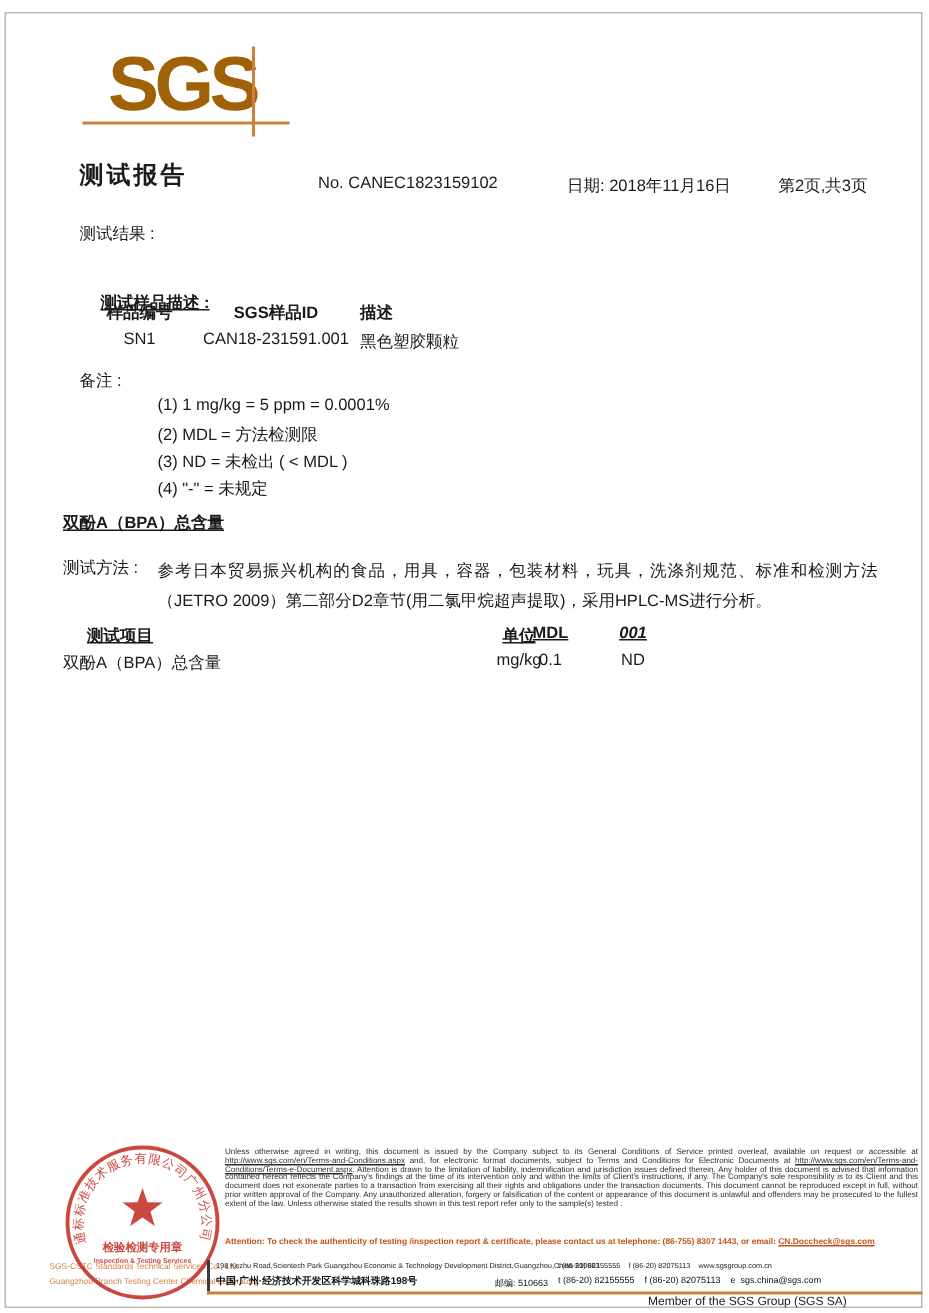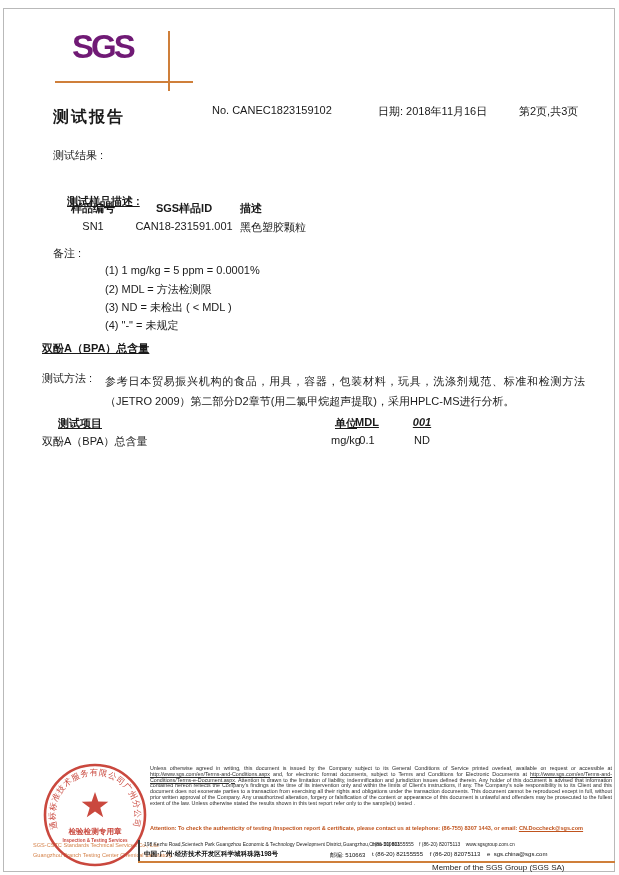--- a/index.html
+++ b/index.html
@@ -1,26 +1,26 @@
 <!DOCTYPE html>
 <html><head>
 <meta charset="utf-8">
 <style>
   html,body{margin:0;padding:0;background:#ffffff;}
   body{width:619px;height:875px;position:relative;overflow:hidden;
        font-family:"Liberation Sans", sans-serif;color:#1a1a1a;}
   .abs{position:absolute;}
   .page-border{top:8px;left:3px;width:612px;height:864px;border:1px solid #b9b9b9;box-sizing:border-box;}
   
-  .sgs-logo{left:72px;top:30px;font-size:33px;font-weight:bold;color:#701a75;letter-spacing:-3px;line-height:1;}
+  .sgs-logo{left:72px;top:30px;font-size:51px;font-weight:bold;color:#a16207;letter-spacing:-3px;line-height:1;}
   .logo-hline{left:55px;top:81px;width:138px;height:2px;background:#cf7f3a;}
   .logo-vline{left:168px;top:31px;width:2px;height:60px;background:#cf7f3a;}
   
   .doc-title{left:53px;top:107px;font-size:16px;font-weight:bold;letter-spacing:2px;}
-  .hmeta{font-size:11px;top:104px;white-space:nowrap;}
+  .hmeta{font-size:11px;top:116px;white-space:nowrap;}
   .report-no{left:212px;}
   .report-date{left:378px;}
   .page-info{left:519px;}
   
   .t11{font-size:11px;white-space:nowrap;text-align:center;}
   .results-label{left:53px;top:148px;}
   .sample-heading{left:53px;top:194px;font-weight:bold;text-decoration:underline;margin-left:14px;}
   .st-head{top:201px;font-weight:bold;}
   .st-row{top:220px;}
   .c1{left:93px;transform:translateX(-50%);}

